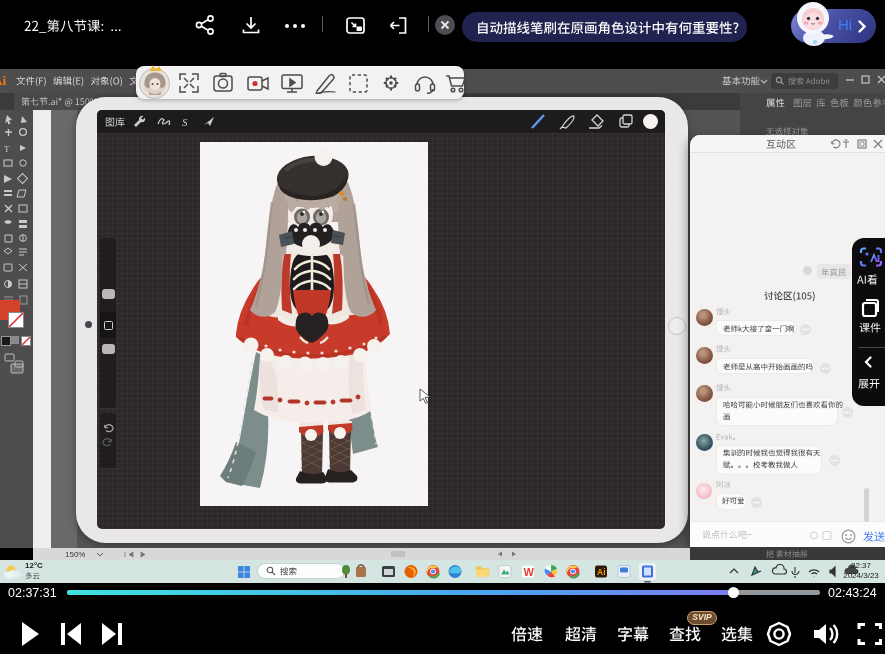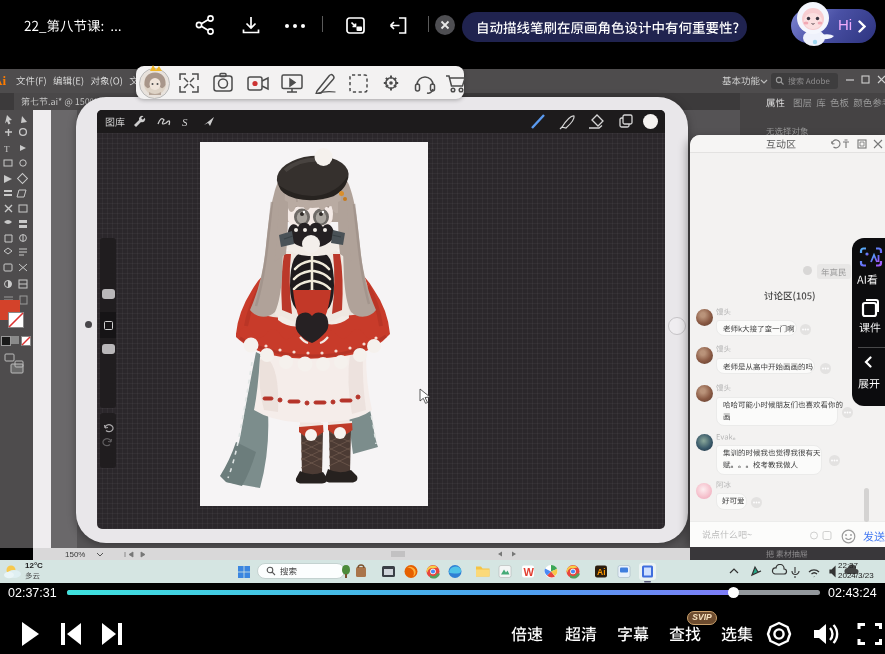--- a/index.html
+++ b/index.html
@@ -85,21 +85,21 @@
       <path transform="translate(189.0,11.9) scale(0.013500,-0.013500)" d="M379 845C368 803 354 760 337 718H60V629H298C235 504 147 389 33 312C52 295 81 261 95 240C152 280 202 327 247 380V-83H340V112H735V27C735 12 729 7 712 7C695 6 634 6 575 9C587 -17 601 -57 604 -83C689 -83 745 -82 781 -68C817 -53 827 -25 827 25V530H351C370 562 387 595 402 629H943V718H440C453 753 465 787 476 822ZM340 280H735V192H340ZM340 360V446H735V360Z"></path>
       <path transform="translate(202.5,11.9) scale(0.013500,-0.013500)" d="M345 752V661H804V37C804 17 797 12 777 11C755 10 683 10 610 13C624 -15 639 -57 643 -84C738 -84 806 -82 845 -67C885 -52 898 -25 898 36V661H966V752ZM456 451H601V263H456ZM367 534V113H456V180H690V534ZM259 844C207 699 122 553 32 460C48 437 75 386 83 364C111 394 139 429 166 467V-82H261V623C294 686 324 752 348 817Z"></path>
       <path transform="translate(216.0,11.9) scale(0.013500,-0.013500)" d="M156 540V226H448V167H124V94H448V22H49V-54H953V22H543V94H888V167H543V226H851V540H543V591H946V667H543V733C657 741 765 753 852 767L805 841C641 812 364 795 130 789C139 770 149 737 150 715C244 717 347 720 448 726V667H55V591H448V540ZM248 354H448V291H248ZM543 354H755V291H543ZM248 475H448V413H248ZM543 475H755V413H543Z"></path>
       <path transform="translate(229.5,11.9) scale(0.013500,-0.013500)" d="M655 223C626 175 587 136 537 105C471 121 403 137 334 151C352 173 370 197 388 223ZM114 649V380H375C363 356 348 330 332 305H50V223H277C245 178 211 136 180 102C260 86 339 69 415 50C321 21 203 5 60 -2C75 -23 89 -57 96 -84C288 -68 437 -40 550 15C669 -18 773 -52 850 -83L927 -9C852 18 755 48 647 77C694 116 731 164 760 223H951V305H442C455 326 467 348 477 368L427 380H895V649H654V721H932V804H65V721H334V649ZM424 721H565V649H424ZM202 573H334V455H202ZM424 573H565V455H424ZM654 573H801V455H654Z"></path>
       <path transform="translate(243.0,11.9) scale(0.013500,-0.013500)" d="M73 653C66 571 48 460 23 393L95 368C120 443 138 560 143 643ZM336 40V-50H955V40H710V269H906V357H710V547H928V636H710V840H615V636H510C523 684 533 734 541 784L448 798C435 704 413 609 382 531C368 574 342 635 316 681L257 656V844H162V-83H257V641C282 588 307 524 316 483L372 510C361 484 349 461 336 441C359 432 402 411 420 398C444 439 466 490 485 547H615V357H411V269H615V40Z"></path>
       <path transform="translate(256.5,11.9) scale(0.013500,-0.013500)" d="M178 235H279C262 385 440 439 440 583C440 701 360 767 243 767C160 767 93 727 44 671L109 612C143 649 183 673 230 673C293 673 328 631 328 576C328 467 154 403 178 235ZM230 -14C274 -14 308 21 308 68C308 115 274 149 230 149C186 149 153 115 153 68C153 21 186 -14 230 -14Z"></path>
     </g>
   </svg>
 
 <div class="abs" style="left:791px;top:9px;width:85px;height:34px;border-radius:17px;background:linear-gradient(130deg,#7d85d3 0%,#4a51a5 45%,#2d337f 100%);"></div>
-<div class="abs" style="left:838px;top:16px;color:#f0abfc;font-size:15px;">Hi</div>
+<div class="abs" style="left:838px;top:16px;color:#3b82f6;font-size:15px;">Hi</div>
 <svg class="abs" style="left:858px;top:20px" width="8" height="13" viewBox="0 0 8 13">
     <path d="M1.5 1.5 6.5 6.5 1.5 11.5" stroke="#fff" stroke-width="2.4" fill="none" stroke-linecap="round"></path>
   </svg>
 <svg class="abs" style="left:790px;top:0px" width="52" height="48" viewBox="0 0 52 48">
   <ellipse cx="24" cy="38" rx="11" ry="8" fill="#eef1fb"></ellipse>
   <path d="M30 35 Q40 33 44 36 Q40 40 31 39 Z" fill="#f3f5fd"></path>
   <circle cx="23" cy="18" r="16" fill="#f4f6fd"></circle>
   <circle cx="23" cy="19" r="11" fill="#f7cdd1"></circle>
   <ellipse cx="23" cy="21" rx="9" ry="8" fill="#fbdfe0"></ellipse>
   <circle cx="18.5" cy="18.5" r="1.7" fill="#3a3440"></circle>
@@ -945,21 +945,21 @@
  <g stroke="#333" stroke-width="1.2" fill="none">
   <path d="M3 9 l4 -4 4 4"></path>
   <path d="M25 11 l3 -8 3 5 3 -1 Z" fill="#2a8"></path>
   <path d="M48 10 a3 3 0 0 1 1 -6 a4 4 0 0 1 8 1 a2.5 2.5 0 0 1 0 5 Z"></path>
   <path d="M68 3 v6 M65 7 a3.5 3.5 0 0 0 7 0 M68 12 v2" stroke-width="1.1"></path>
   <path d="M82 8 a7 7 0 0 1 10 0 M84.5 10 a4 4 0 0 1 5.5 0 M87 12.5 l0.3 0.3" stroke-width="1.3"></path>
   <path d="M103 6 h2 l3 -3 v9 l-3 -3 h-2 Z" fill="#333"></path>
   <path d="M120 10 a3 3 0 0 1 1 -6 a4 4 0 0 1 8 1 a2.5 2.5 0 0 1 0 5 Z" fill="#444" stroke="none"></path>
  </g>
 </svg>
-<div class="abs" style="left:838px;top:561px;width:46px;text-align:left;color:#222;font-size:8px;line-height:10px;">22:37<br>2024/3/23</div>
+<div class="abs" style="left:838px;top:561px;width:46px;text-align:center;color:#222;font-size:8px;line-height:10px;">22:37<br>2024/3/23</div>
 
 <div class="abs" style="left:0;top:583px;width:885px;height:71px;background:#000;"></div>
 <div class="abs" style="left:8px;top:586px;color:#fff;font-size:12.5px;">02:37:31</div>
 <div class="abs" style="left:828px;top:586px;color:#fff;font-size:12.5px;">02:43:24</div>
 <div class="abs" style="left:67px;top:590px;width:753px;height:5px;border-radius:3px;background:#93989c;"></div>
 <div class="abs" style="left:67px;top:590px;width:666px;height:5px;border-radius:3px;background:linear-gradient(90deg,#3fe2de 0%,#46b7e8 45%,#4f9ff0 70%,#7f7cf7 100%);"></div>
 <div class="abs" style="left:728px;top:587px;width:11px;height:11px;border-radius:50%;background:#fff;"></div>
 
 <svg class="abs" style="left:20px;top:620px" width="20" height="28" viewBox="0 0 20 28">
     <path d="M2 2 L19 14 L2 26 Z" fill="#fff"></path>

